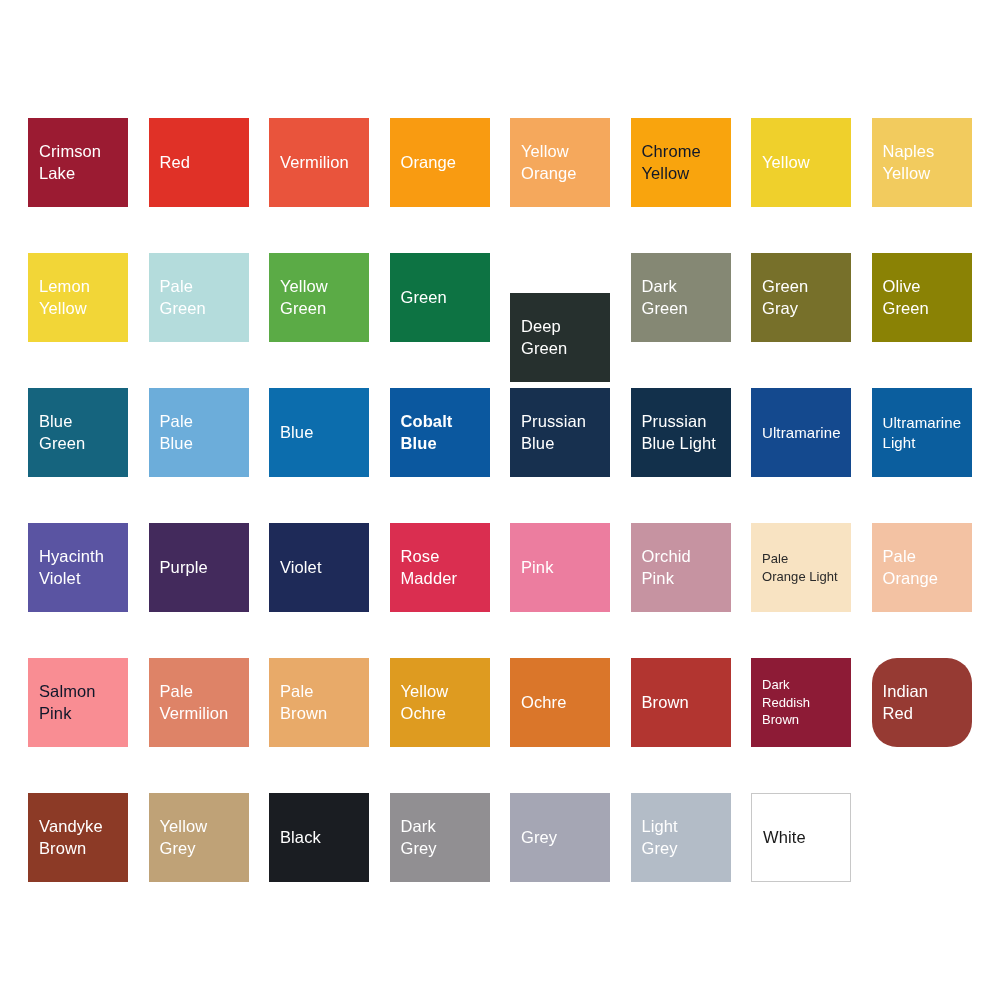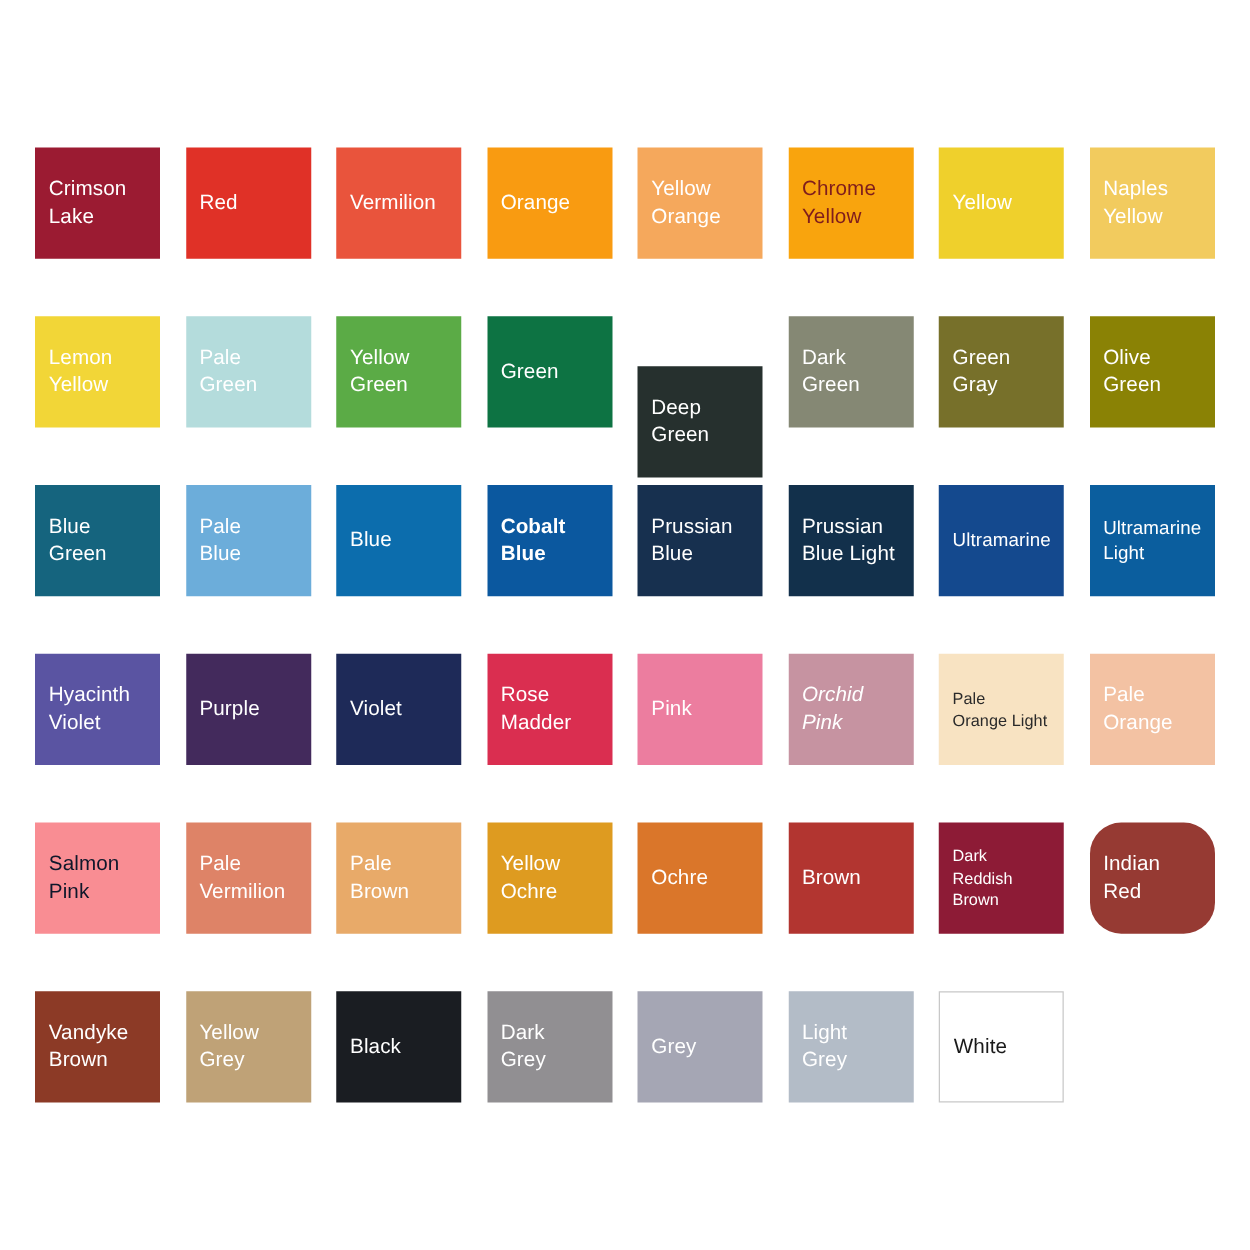--- a/index.html
+++ b/index.html
@@ -82,21 +82,21 @@
         <span class="swatch-label" style="color: rgb(255, 255, 255);">Vermilion</span>
       </div>
       <div class="swatch" style="background: rgb(249, 155, 17);">
         <span class="swatch-label" style="color: rgb(255, 255, 255);">Orange</span>
       </div>
       <div class="swatch" style="background: rgb(245, 168, 92);">
         <span class="swatch-label" style="color: rgb(255, 255, 255);">Yellow
 Orange</span>
       </div>
       <div class="swatch" style="background: rgb(249, 164, 13);">
-        <span class="swatch-label" style="color: #7f1d1d;">Chrome
+        <span class="swatch-label" style="color: #0f172a;">Chrome
 Yellow</span>
       </div>
       <div class="swatch" style="background: rgb(239, 208, 44);">
         <span class="swatch-label" style="color: rgb(255, 255, 255);">Yellow</span>
       </div>
       <div class="swatch" style="background: rgb(242, 203, 94);">
         <span class="swatch-label" style="color: rgb(255, 255, 255);">Naples
 Yellow</span>
       </div>
       <div class="swatch" style="background: rgb(242, 214, 55);">
@@ -171,21 +171,21 @@
         <span class="swatch-label" style="color: rgb(255, 255, 255);">Violet</span>
       </div>
       <div class="swatch" style="background: rgb(218, 46, 80);">
         <span class="swatch-label" style="color: rgb(255, 255, 255);">Rose
 Madder</span>
       </div>
       <div class="swatch" style="background: rgb(236, 125, 159);">
         <span class="swatch-label" style="color: rgb(255, 255, 255);">Pink</span>
       </div>
       <div class="swatch" style="background: rgb(198, 147, 161);">
-        <span class="swatch-label" style="color: rgb(255, 255, 255); font-style: italic;">Orchid
+        <span class="swatch-label" style="color: rgb(255, 255, 255);">Orchid
 Pink</span>
       </div>
       <div class="swatch size-xs" style="background: rgb(248, 227, 194);">
         <span class="swatch-label" style="color: rgb(42, 42, 42);">Pale
 Orange Light</span>
       </div>
       <div class="swatch" style="background: rgb(243, 194, 163);">
         <span class="swatch-label" style="color: rgb(255, 255, 255);">Pale
 Orange</span>
       </div>

